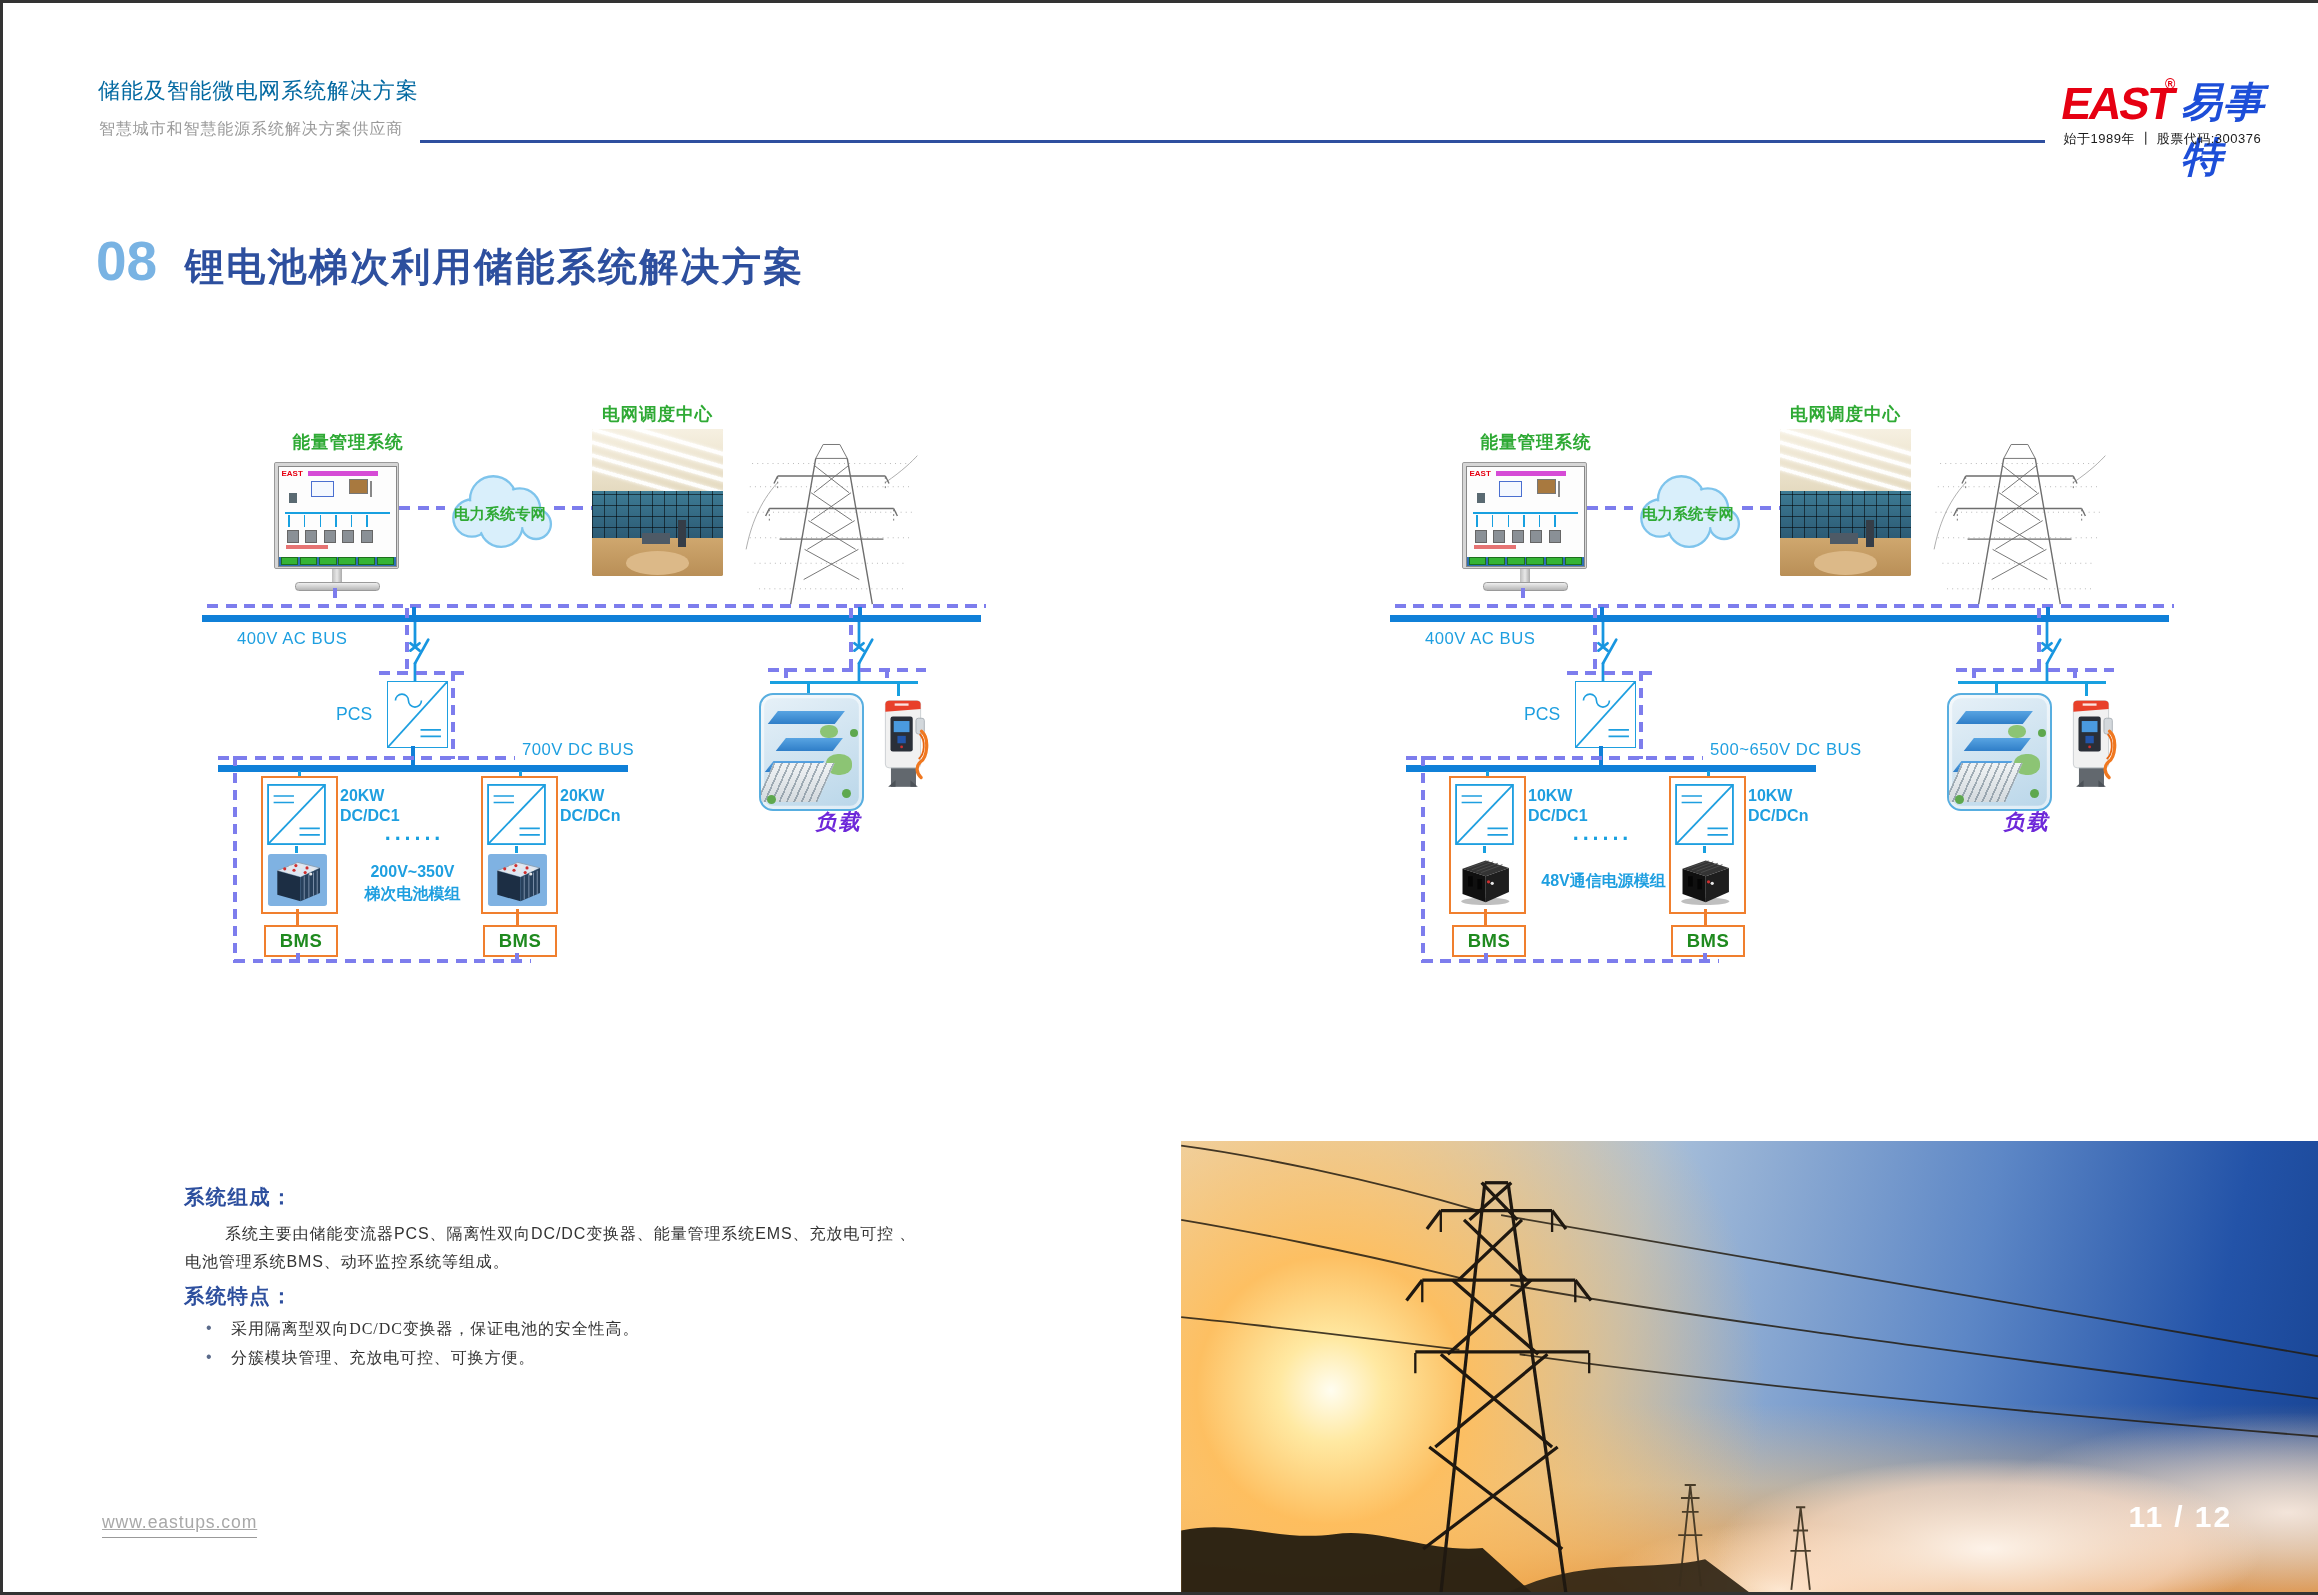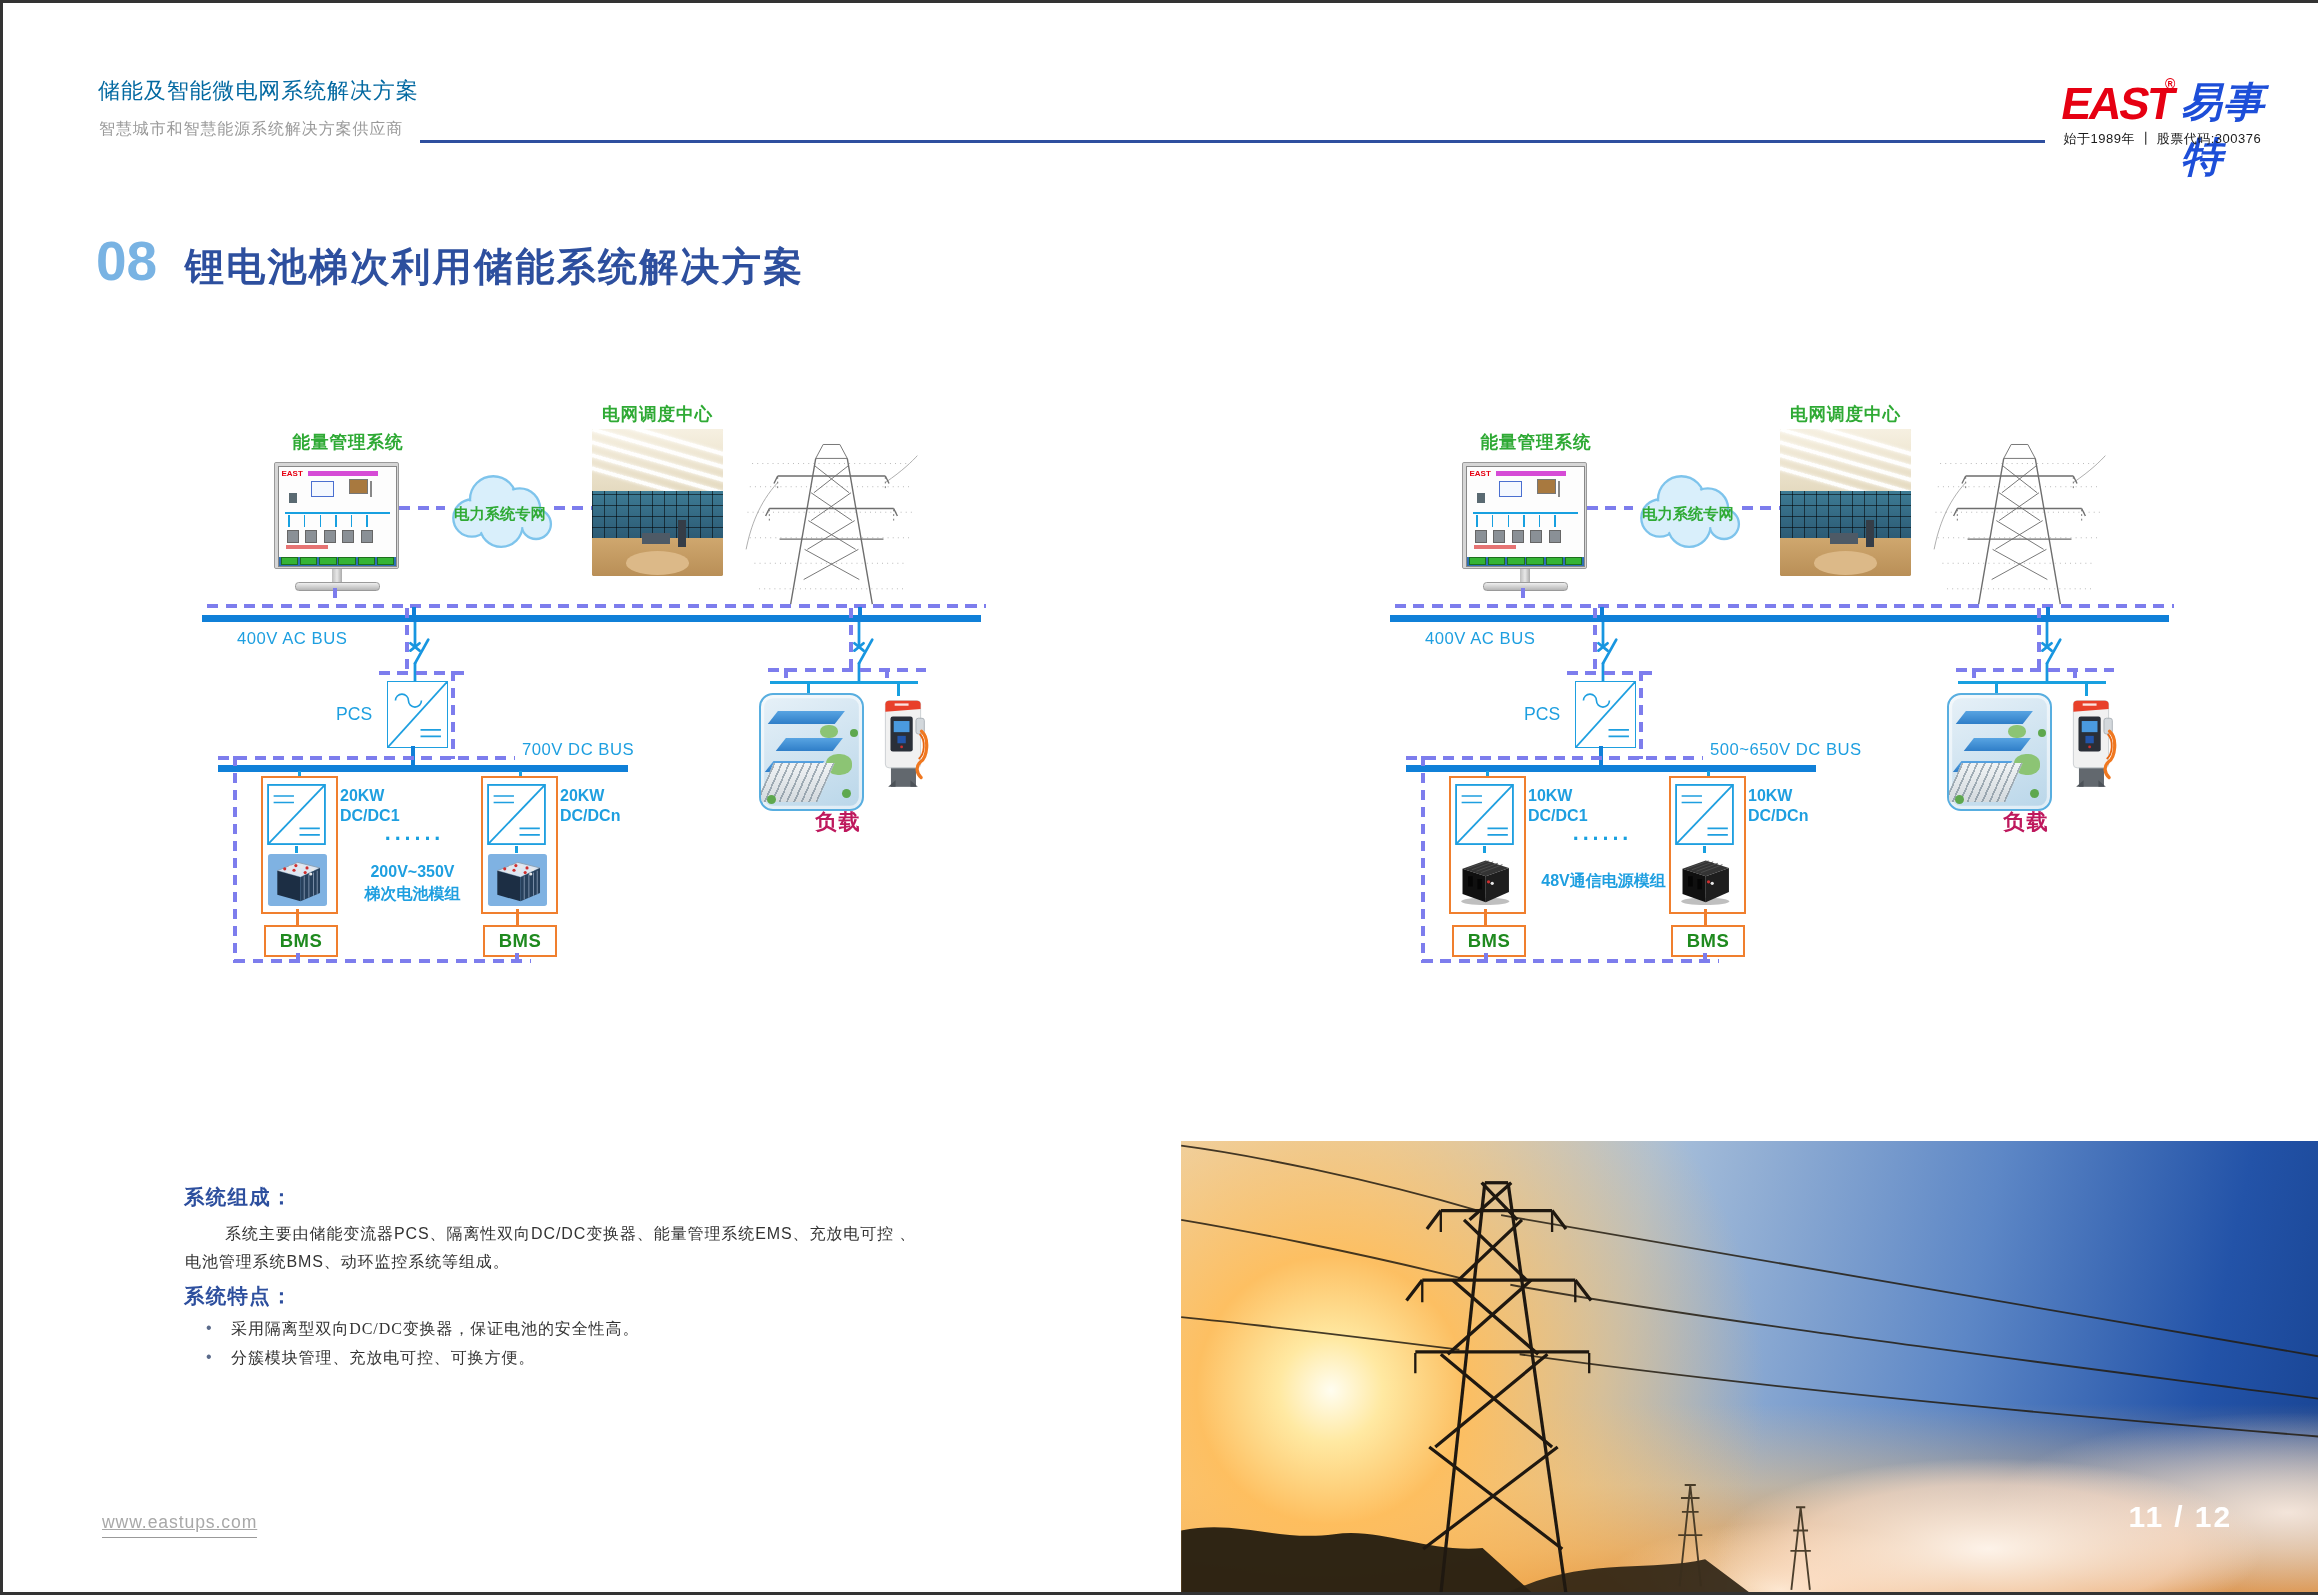--- a/index.html
+++ b/index.html
@@ -34,21 +34,21 @@
   .dlabel{position:absolute;color:#1e9fe0;font-weight:normal;}
   .buslabel{font-size:16.7px;letter-spacing:0.5px;}
   .pcslabel{font-size:17.6px;}
   .dcdc-label{position:absolute;color:#1e9fe0;font-weight:bold;font-size:16px;line-height:20.4px;}
   .dots{position:absolute;color:#18a0e0;font-weight:900;font-size:21.3px;letter-spacing:2.8px;}
   .storage-label{position:absolute;color:#1e9fe0;font-weight:bold;font-size:16px;line-height:22px;text-align:center;}
   .bms-box{position:absolute;border:2.8px solid #f07f2e;background:#fff;display:flex;align-items:center;justify-content:center;
            color:#1f8a1f;font-weight:900;font-size:18.5px;letter-spacing:0.5px;}
   .module-box{position:absolute;border:2.8px solid #f07f2e;background:#fff;}
   .pcs-box{position:absolute;border:1.9px solid #1e9fe0;background:#fff;}
-  .load-label{position:absolute;color:#be185d;font-weight:900;font-size:21.3px;text-align:center;letter-spacing:1.9px;}
+  .load-label{position:absolute;color:#6d28d9;font-weight:900;font-size:21.3px;text-align:center;letter-spacing:1.9px;font-style:italic;}
 
   
   .monitor{position:absolute;left:72px;top:65px;width:125px;height:128px;}
   .m-screen{position:absolute;left:0;top:0;width:125px;height:107px;background:#d6d6d6;border:0.9px solid #9a9a9a;border-radius:1.9px;padding:3.2px;box-sizing:border-box;}
   .m-view{position:relative;width:100%;height:100%;background:#fdfdfd;border:0.5px solid #888;overflow:hidden;}
   .scr-logo{position:absolute;left:2.3px;top:1.9px;font-size:8px;font-weight:900;color:#e60012;}
   .scr-title{position:absolute;left:29px;top:3.7px;width:70px;height:5.1px;background:#cf2ccf;opacity:.85;}
   .scr-box1{position:absolute;left:32px;top:14px;width:20.4px;height:14px;border:0.9px solid #4a6fd0;background:#f4f8ff;}
   .scr-pic{position:absolute;left:70px;top:12px;width:16.7px;height:13px;background:#a8793f;border:0.5px solid #777;}
   .scr-mill{position:absolute;left:91px;top:14px;width:1.4px;height:16px;background:#888;}

